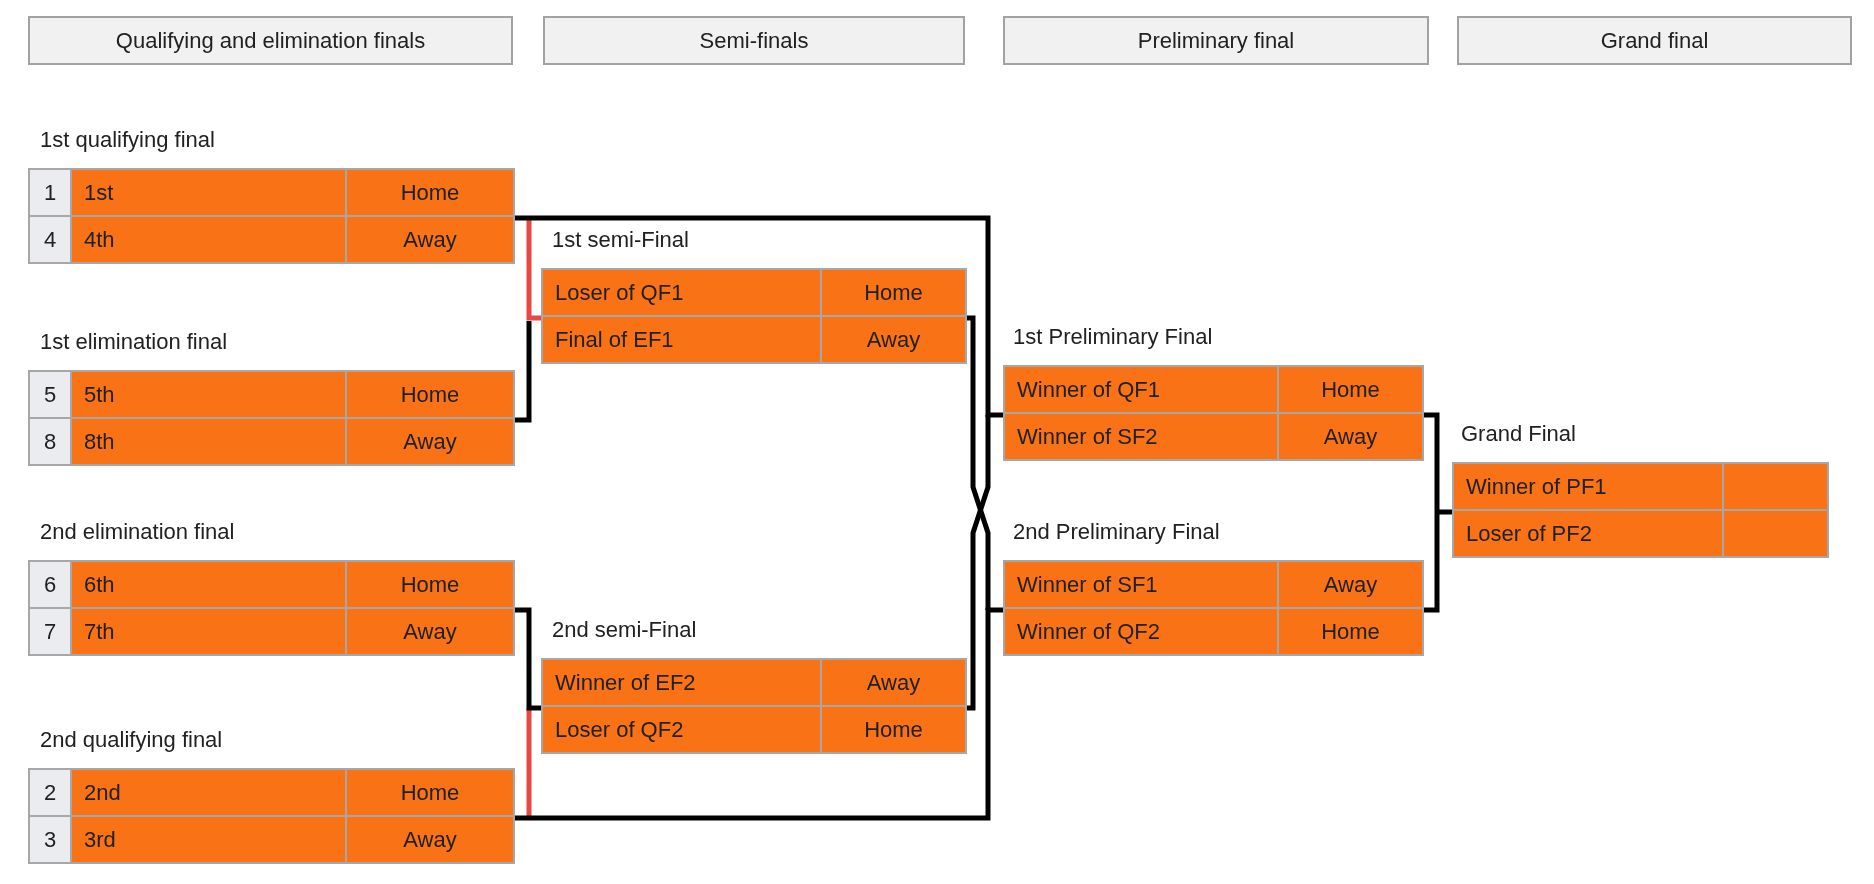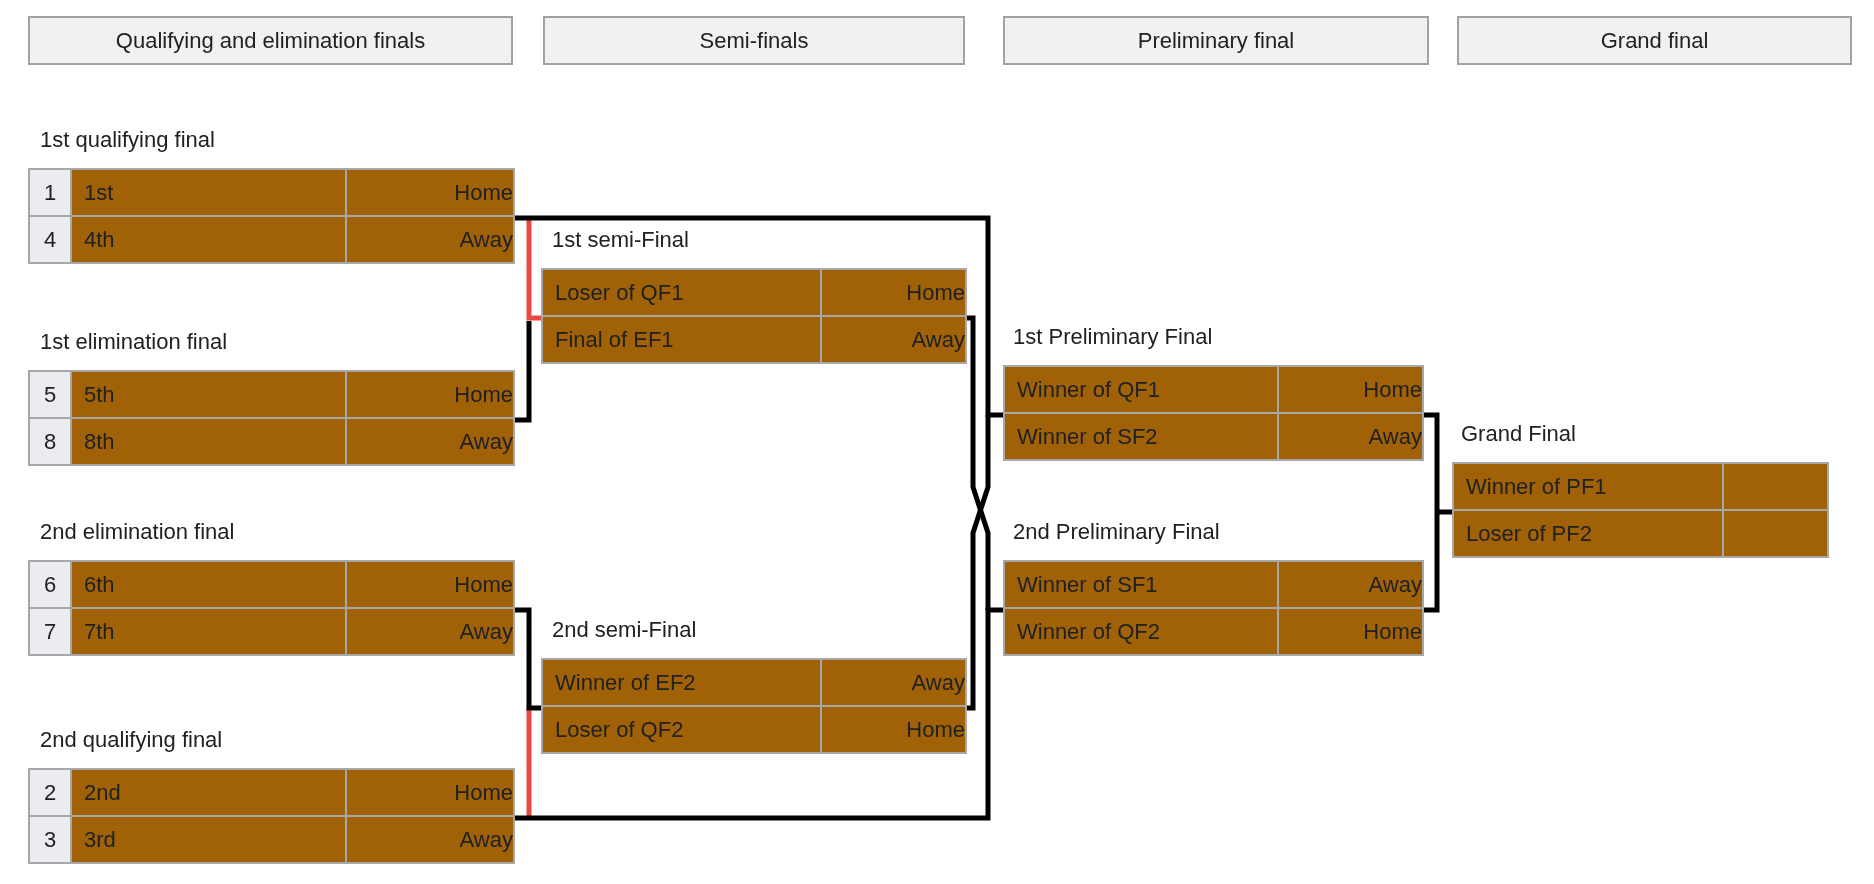--- a/index.html
+++ b/index.html
@@ -35,39 +35,39 @@
     color: #202122;
     white-space: nowrap;
   }
   table.bracket-table {
     position: absolute;
     border-collapse: collapse;
     table-layout: fixed;
   }
   table.bracket-table td {
     border: 2px solid #a7a7a7;
-    background: #a16207;
+    background: #f97316;
     height: 45px;
     line-height: 45px;
     font-size: 22px;
     color: #202122;
     padding: 0;
     overflow: hidden;
     white-space: nowrap;
   }
   table.bracket-table td.seed {
     background: #eaecf0;
     text-align: center;
   }
   table.bracket-table td.team {
     padding-left: 12px;
     text-align: left;
   }
   table.bracket-table td.venue {
-    text-align: right;
+    text-align: center;
   }
 </style>
 </head>
 <body>
 
 <div class="canvas">
 
   <div class="round-header" style="left:28px;width:481px">Qualifying and elimination finals</div>
   <div class="round-header" style="left:543px;width:418px">Semi-finals</div>
   <div class="round-header" style="left:1003px;width:422px">Preliminary final</div>

